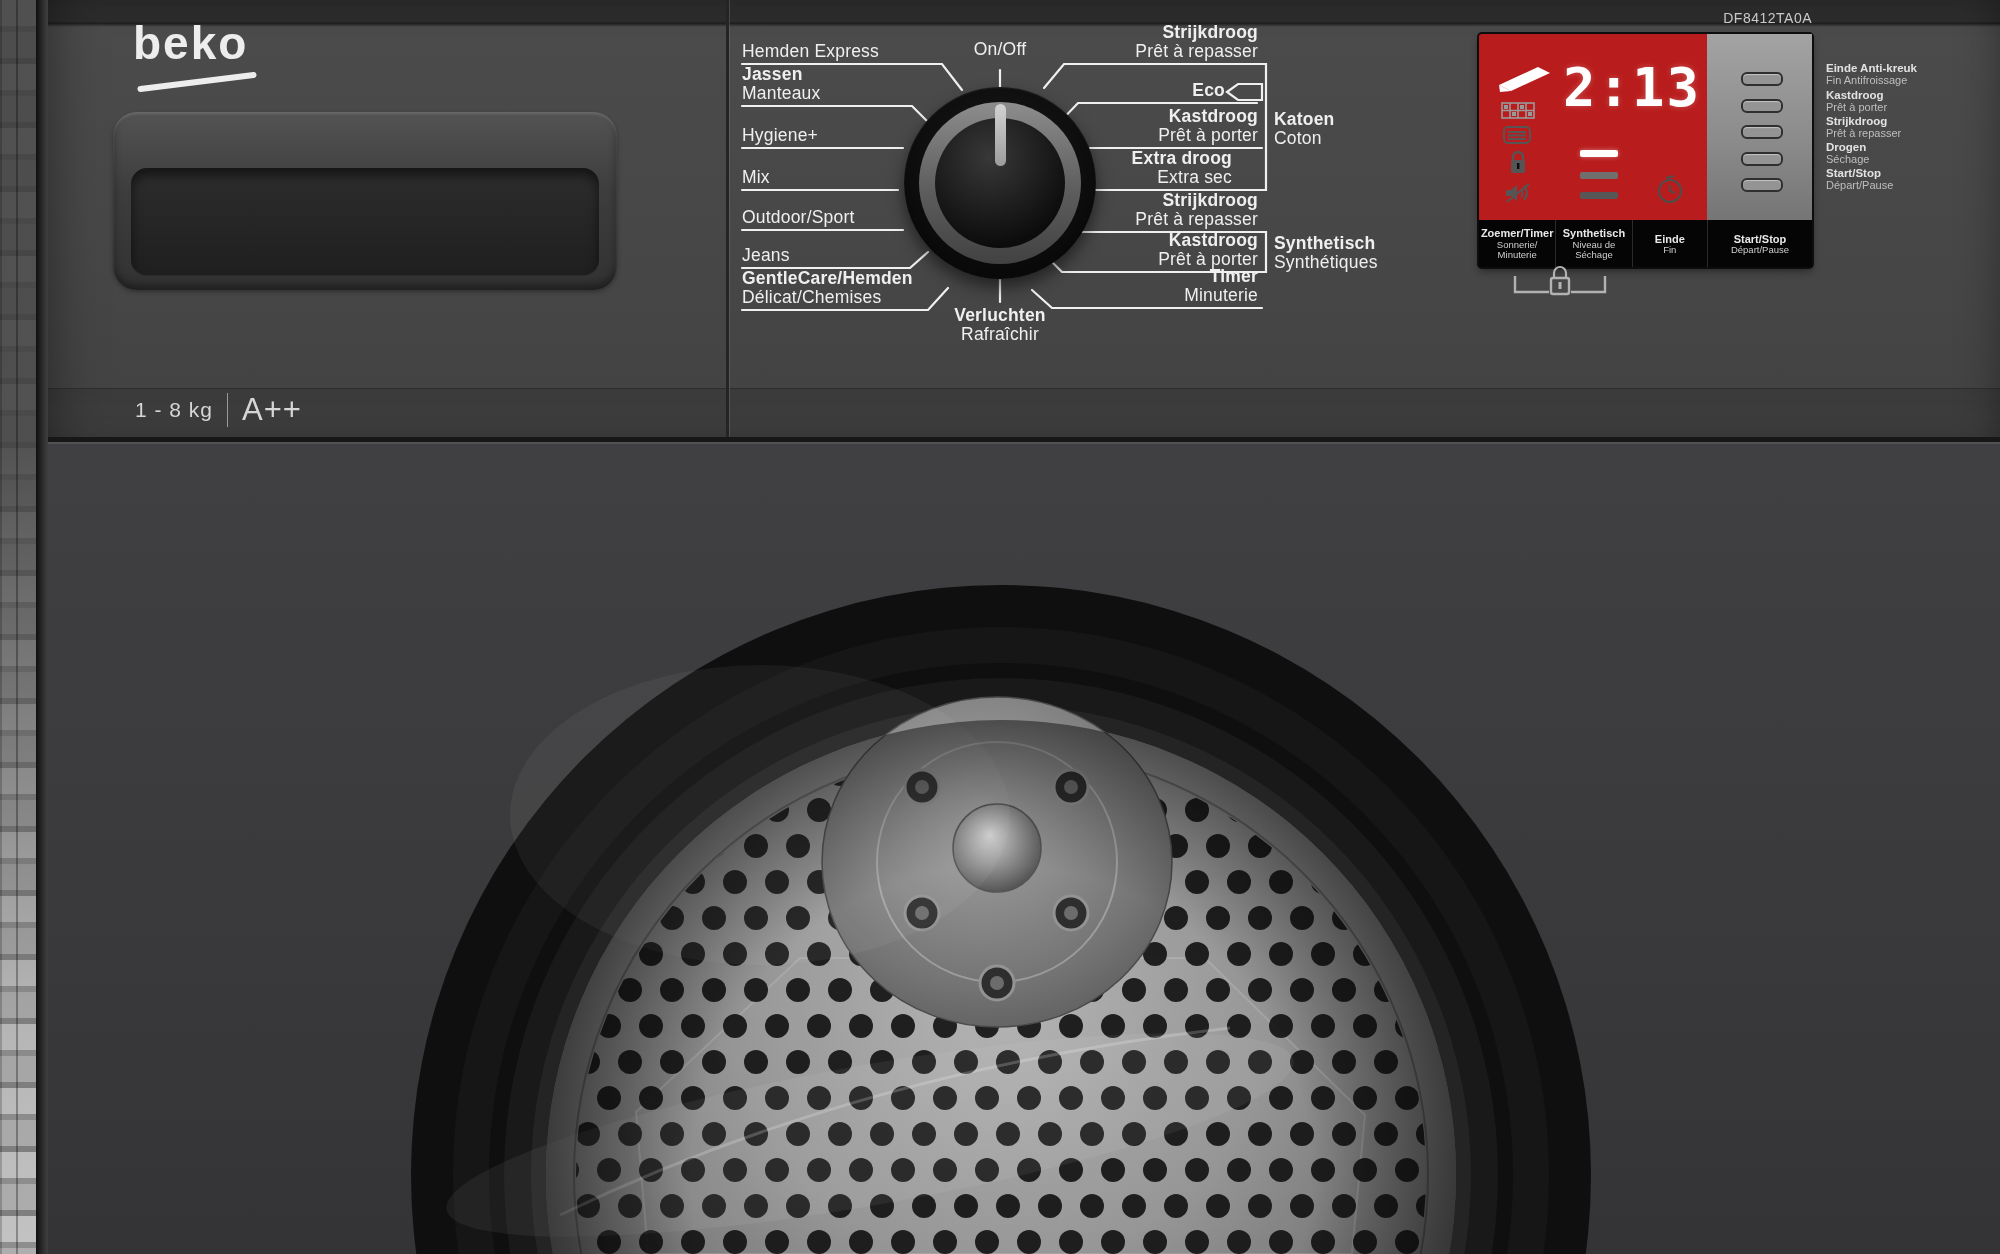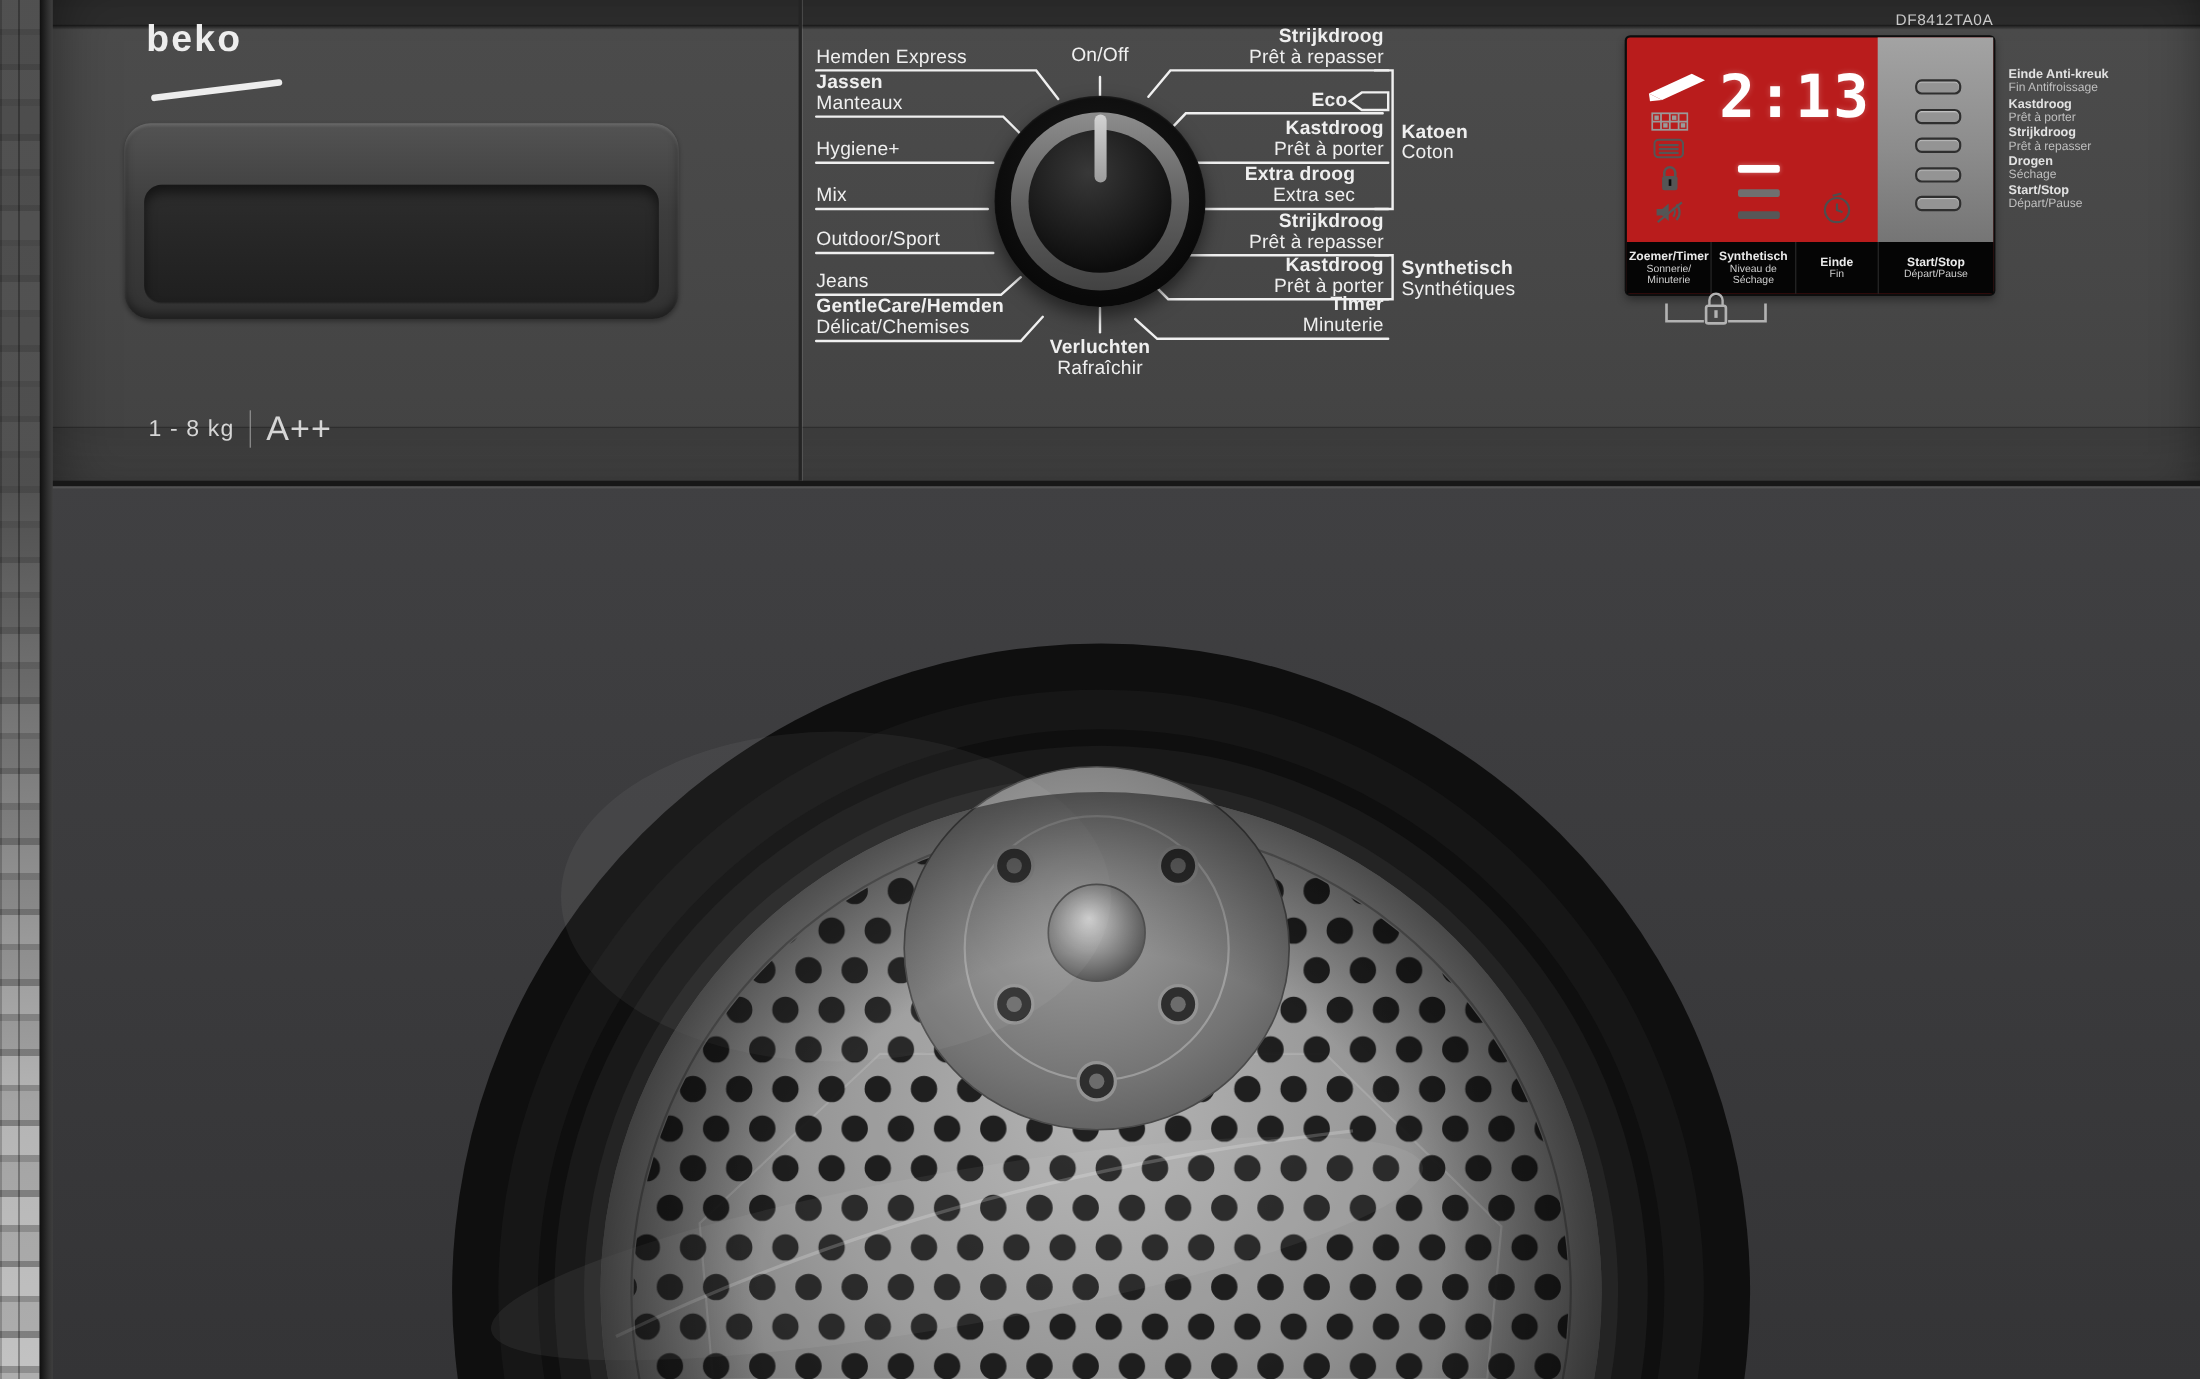--- a/index.html
+++ b/index.html
@@ -18,21 +18,21 @@
   .seam-h{left:36px;top:437px;width:1964px;height:5px;background:#171717;box-shadow:0 2px 0 rgba(130,130,130,.28);}
   .seam-v{left:726px;top:0;width:3px;height:437px;background:#242424;box-shadow:1px 0 0 rgba(140,140,140,.3);}
   .wall{left:0;top:0;width:36px;height:1254px;
     background:
       linear-gradient(90deg, rgba(0,0,0,.2) 0 2px, rgba(0,0,0,0) 2px 16px, rgba(0,0,0,.3) 16px 18px, rgba(0,0,0,0) 18px),
       linear-gradient(180deg, rgba(55,55,55,.82) 0%, rgba(62,62,62,.85) 35%, rgba(85,85,85,.55) 60%, rgba(120,120,120,.2) 80%, rgba(170,170,170,0) 100%),
       repeating-linear-gradient(180deg,#c3c3c3 0 26px,#8e8e8e 26px 32px,#aeaeae 32px 58px,#7f7f7f 58px 64px);}
   .edge{left:36px;top:0;width:12px;height:1254px;background:linear-gradient(90deg,#0f0f0f,#303030 65%,#3f3f3f);}
 
   
-  .logo{left:133px;top:16px;color:#ededed;font-size:34px;font-weight:bold;letter-spacing:2px;}
+  .logo{left:133px;top:16px;color:#ededed;font-size:46px;font-weight:bold;letter-spacing:2px;}
   .logo-swoosh{left:137px;top:79px;width:120px;height:6px;background:#ededed;border-radius:3px;transform:rotate(-7deg);}
 
   
   .handle{left:113px;top:112px;width:504px;height:178px;border-radius:24px;
     background:linear-gradient(180deg,#535353,#3d3d3d 45%,#323232);
     box-shadow:inset 0 2px 3px rgba(255,255,255,.16), inset 0 -5px 9px rgba(0,0,0,.42), 0 2px 4px rgba(0,0,0,.3);}
   .handle-pocket{left:131px;top:168px;width:468px;height:108px;border-radius:16px;
     background:linear-gradient(180deg,#2d2d2d,#232323 70%,#1f1f1f);
     box-shadow:inset 0 7px 11px rgba(0,0,0,.55), inset 0 -1px 1px rgba(255,255,255,.07);}
 
@@ -70,21 +70,21 @@
   .btn:last-child{border-right:none;}
   .btn .l1{font-weight:bold;font-size:11px;line-height:12.5px;}
   .btn .l2{font-size:9.5px;line-height:10.5px;color:#cfcfcf;}
   .model{left:1610px;top:10px;width:202px;text-align:right;color:#c9c9c9;font-size:14px;letter-spacing:.5px;}
 
   .side-pair{left:1826px;width:170px;color:#e2e2e2;}
   .side-pair .l1{font-weight:bold;font-size:11.5px;line-height:12px;}
   .side-pair .l2{font-size:11px;line-height:12px;color:#bfbfbf;}
 
   
-  .capacity{left:135px;top:372px;display:flex;align-items:center;gap:14px;color:#d6d6d6;}
+  .capacity{left:135px;top:392px;display:flex;align-items:center;gap:14px;color:#d6d6d6;}
   .cap1{font-size:21px;letter-spacing:1px;}
   .cap-div{width:1px;height:34px;background:#9a9a9a;}
   .energy{font-size:31px;letter-spacing:1px;}
   .brandline{left:1445px;top:398px;display:flex;align-items:center;color:#d0d0d0;}
   .t-b{font-weight:bold;font-size:23px;}
   .t-r{font-size:23px;color:#b9b9b9;}
   .recycle-circle{width:26px;height:26px;border:2px solid #c9c9c9;border-radius:50%;margin:0 3px;
     display:flex;align-items:center;justify-content:center;font-size:14px;color:#c9c9c9;}
   .gap24{width:26px;}
   svg{display:block;}

